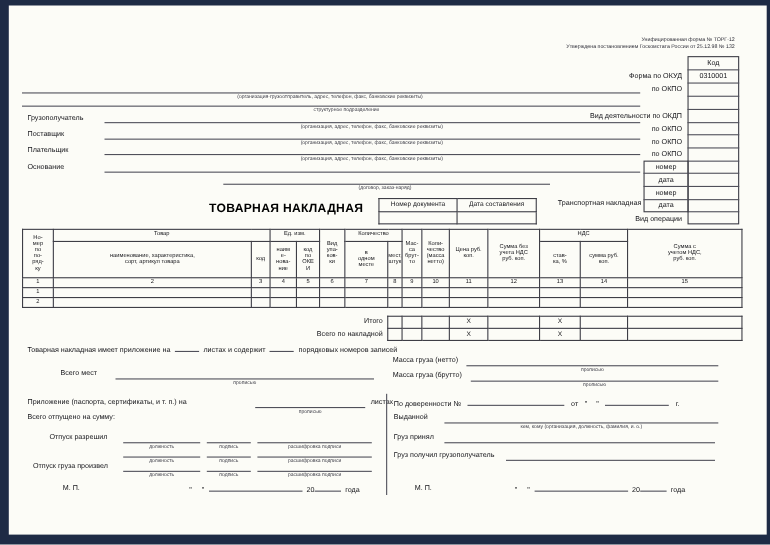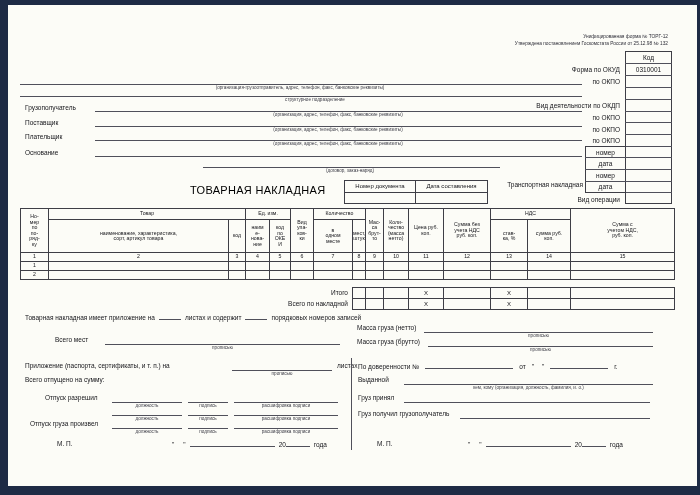--- a/index.html
+++ b/index.html
@@ -8,21 +8,21 @@
   .frame { position:relative; width:700px; height:495px; background:#1e2b45; overflow:hidden; }
   .page  { position:absolute; left:8px; top:5px; width:689px; height:481px; background:#fcfcf7; }
   .lbl   { position:absolute; font-size:6.5px; line-height:1.1; color:#15151a; white-space:nowrap; }
   .ctr   { text-align:center; }
   .lblr  { text-align:right; white-space:nowrap; }
   .cap   { position:absolute; font-size:4.6px; line-height:1; color:#3c3c46; text-align:center; white-space:nowrap; }
   .note  { position:absolute; font-size:4.8px; line-height:1.2; color:#2e2e38; text-align:right; white-space:nowrap; }
   .hl    { position:absolute; height:0; border-top:1px solid #50505a; }
   .vl    { position:absolute; width:0; border-left:1px solid #50505a; }
   .box   { position:absolute; border:1px solid #3e3e46; }
-  .title { position:absolute; font-size:11px; font-weight:normal; letter-spacing:.3px; color:#000; white-space:nowrap; }
+  .title { position:absolute; font-size:11px; font-weight:bold; letter-spacing:.3px; color:#000; white-space:nowrap; }
   table.grid { position:absolute; border-collapse:collapse; table-layout:fixed; }
   .grid td { border:1px solid #3e3e46; font-size:5.2px; line-height:1.06; font-weight:normal;
              text-align:center; vertical-align:middle; padding:0; color:#15151a; overflow:hidden; }
   .doc-t td { font-size:6px; }
   .totals td { font-size:6px; }
   .pre { white-space:pre-line; }
   .blank { display:inline-block; border-bottom:1px solid #50505a; height:7px; vertical-align:baseline; }
   .inline-row { position:absolute; font-size:6.5px; color:#15151a; white-space:nowrap; }
 </style>
 </head>

